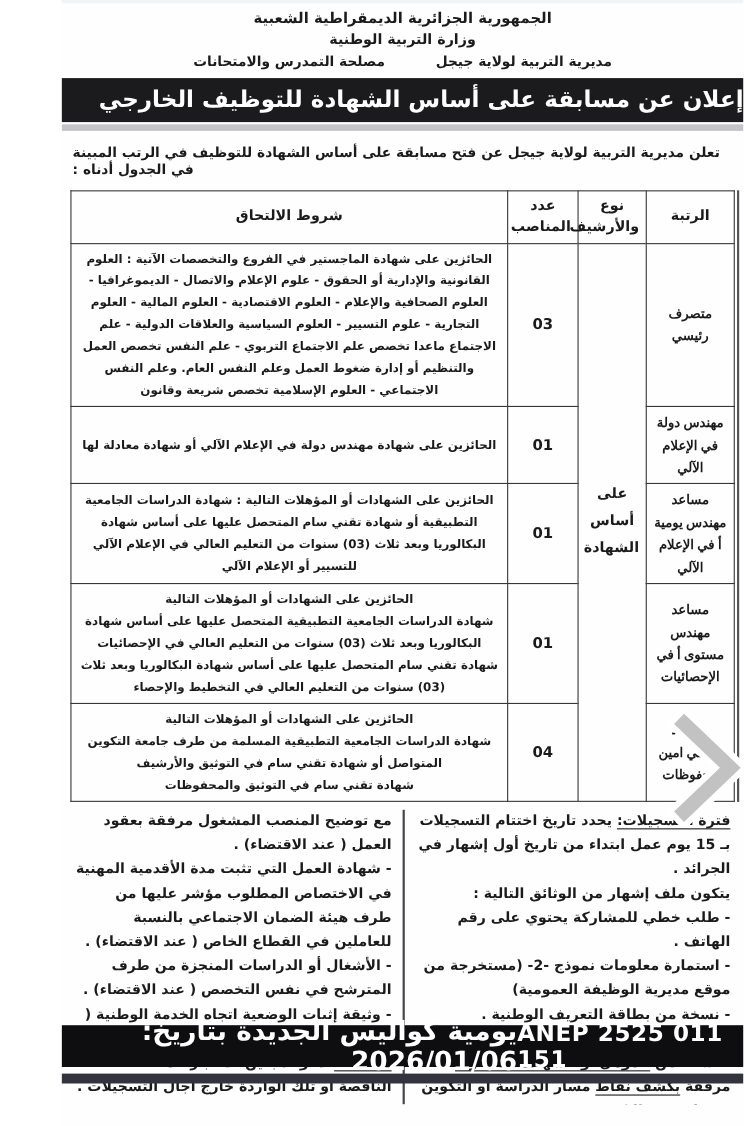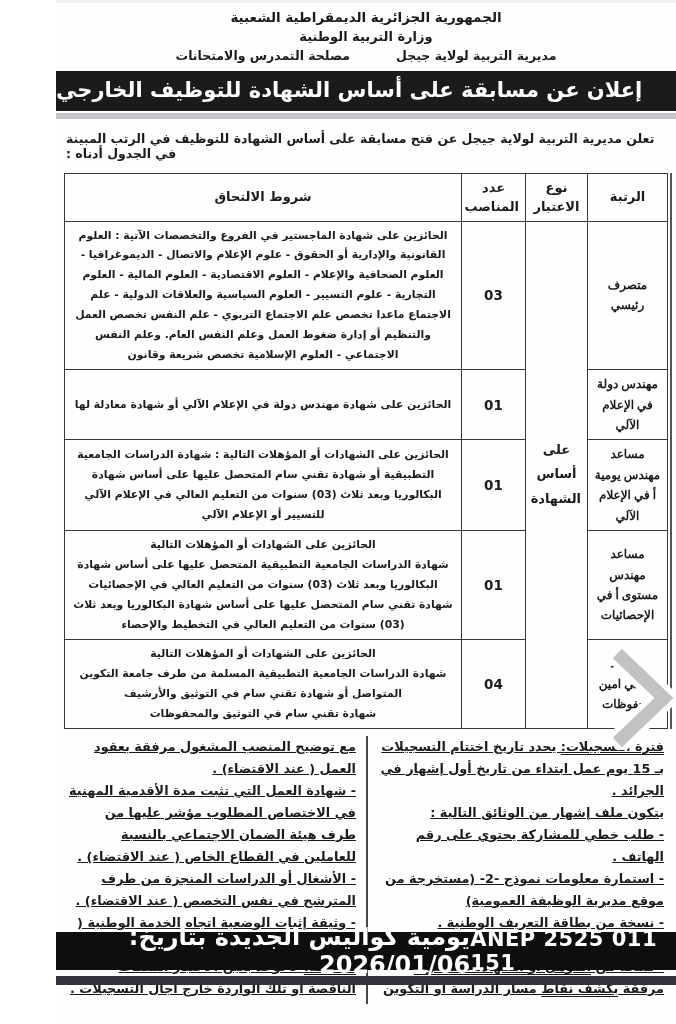--- a/index.html
+++ b/index.html
@@ -17,21 +17,21 @@
   }
   
   .letterhead{padding-top:4px;text-align:center;line-height:1.5;}
   .letterhead .l1{font-size:13.5px;}
   .letterhead .l2{font-size:13px;}
   .letterhead .l3{font-size:12.5px;display:flex;justify-content:center;gap:46px;}
   
   .banner{
     margin-top:5px;
     background:#1b1b1e;color:#ffffff;
-    text-align:left;
+    text-align:right;
     font-size:21px;
     padding:7px 0 9px 0;
     letter-spacing:0;
   }
   .banner-shadow{height:6px;background:#c3c3c8;margin-top:2px;}
   
   .intro{
     padding:12px 10px 6px 10px;
     font-size:12.5px;
     text-align:left;
@@ -75,21 +75,21 @@
   .notes .col{
     flex:1 1 50%;
     font-size:12.8px;
     line-height:1.72;
     text-align:right;
     padding:0 4px;
     box-sizing:border-box;
   }
   .notes .col-start{border-left:2px solid #45454c;padding-left:8px;}
   .notes .col-cont{padding-right:10px;}
-  .tline{margin:0;text-decoration:underline;}
+  .tline{margin:0;}
   .ul{text-decoration:underline;text-underline-offset:3px;}
   
   .chevron{
     position:absolute;
     top:643px;
     right:-8px;
     width:84px;height:104px;
     pointer-events:auto;
   }
   
@@ -136,21 +136,21 @@
     <table class="jobs">
       <colgroup>
         <col class="c-rank">
           <col class="c-type">
           <col class="c-count">
           <col class="c-cond">
       </colgroup>
       <thead>
         <tr>
           <th>الرتبة</th>
-          <th>نوع الاعتبار</th>
+          <th>نوع والأرشيف</th>
           <th>عدد المناصب</th>
           <th>شروط الالتحاق</th>
         </tr>
       </thead>
       <tbody>
         <tr class="r1">
           <td class="rank">متصرف رئيسي</td>
           <td class="type-merged" rowspan="5">على أساس الشهادة</td>
           <td class="count">03</td>
           <td class="cond">الحائزين على شهادة الماجستير في الفروع والتخصصات الآتية : العلوم القانونية والإدارية أو الحقوق - علوم الإعلام والاتصال - الديموغرافيا - العلوم الصحافية والإعلام - العلوم الاقتصادية - العلوم المالية - العلوم التجارية - علوم التسيير - العلوم السياسية والعلاقات الدولية - علم الاجتماع ماعدا تخصص علم الاجتماع التربوي - علم النفس تخصص العمل والتنظيم أو إدارة ضغوط العمل وعلم النفس العام. وعلم النفس الاجتماعي - العلوم الإسلامية تخصص شريعة وقانون</td>

